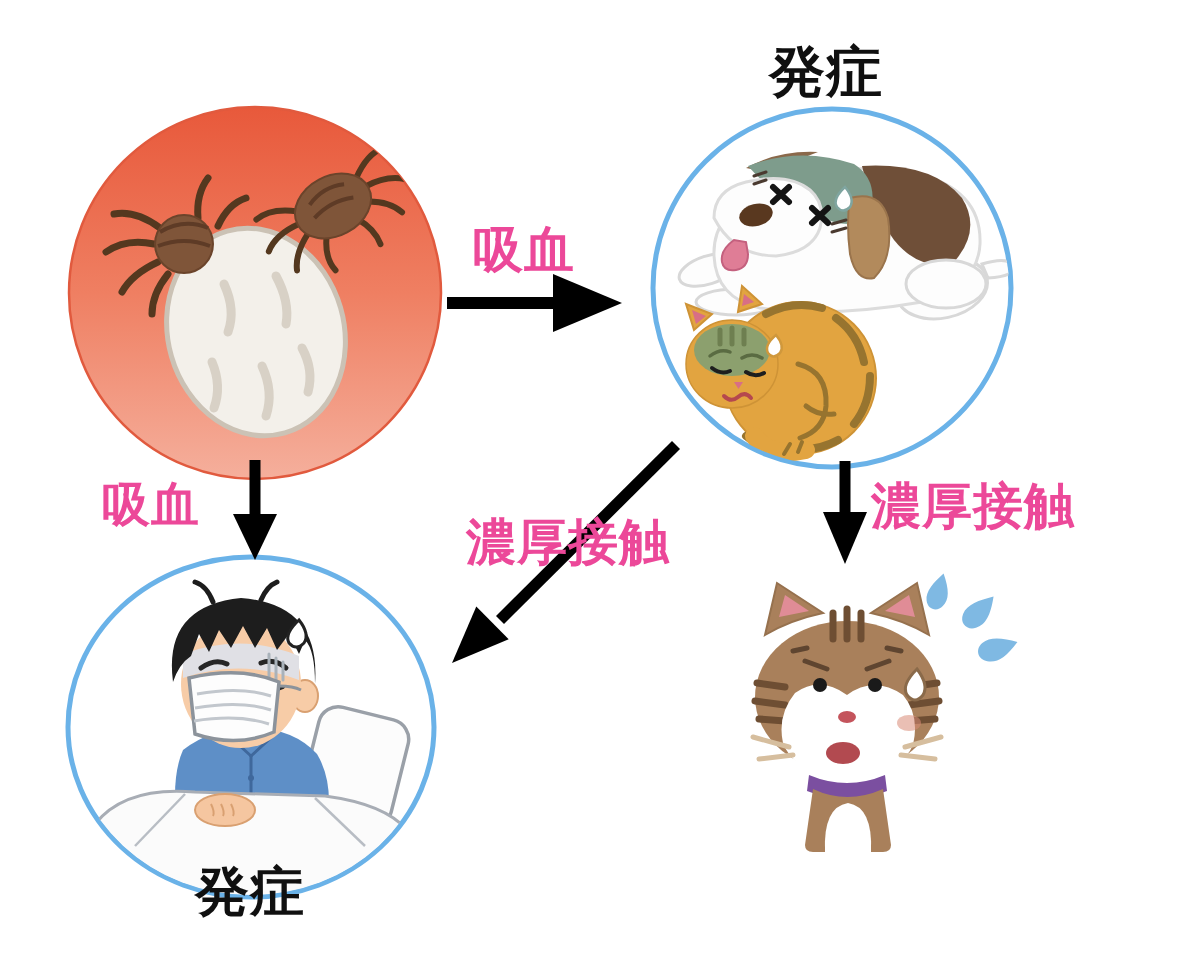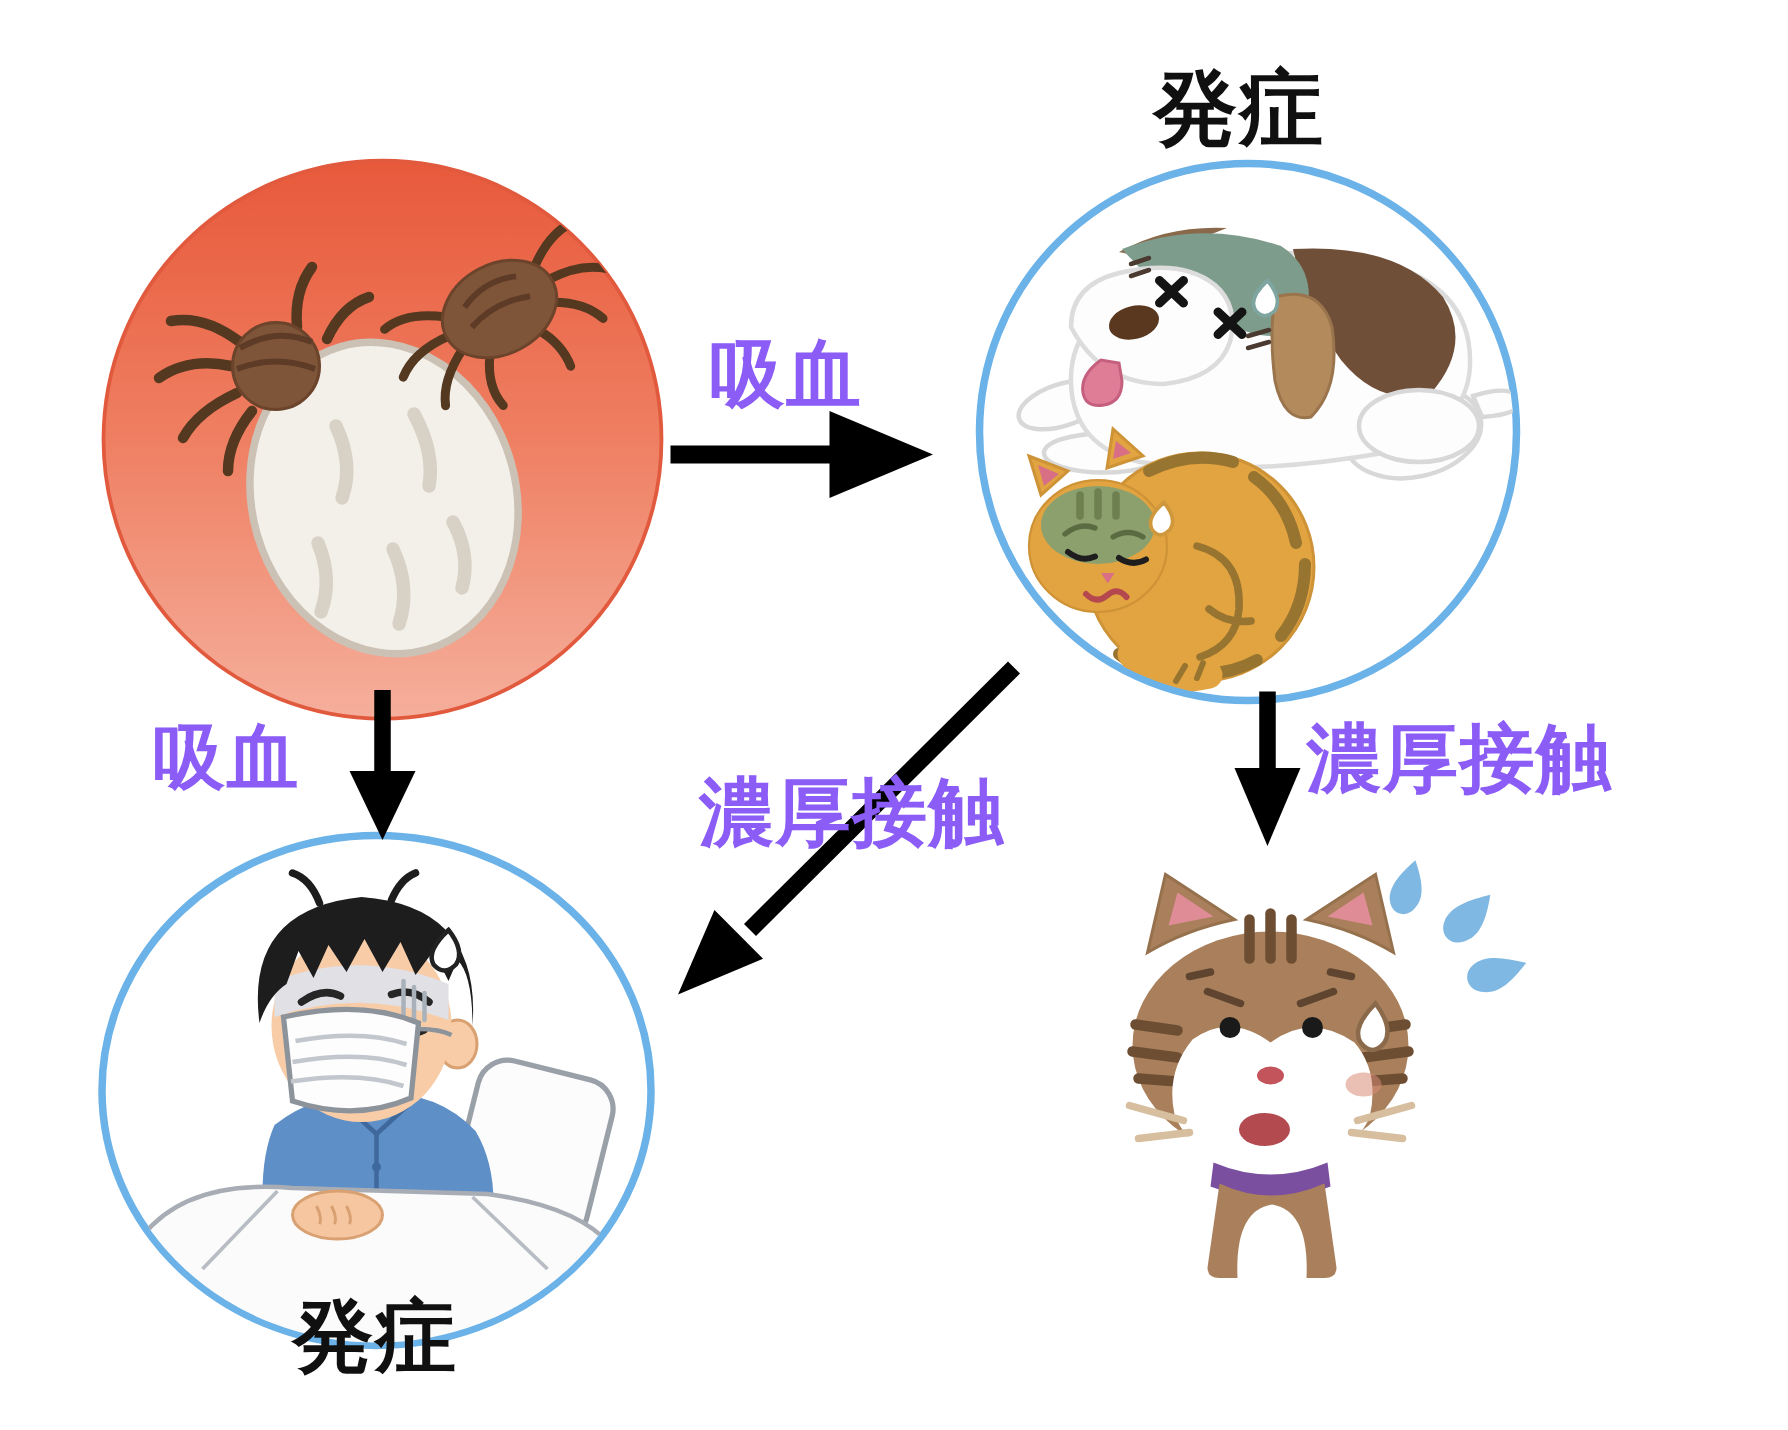--- a/index.html
+++ b/index.html
@@ -6,21 +6,21 @@
   .stage{
     position:relative;width:1140px;height:953px;background:#ffffff;
     font-family:"DejaVu Sans","Liberation Sans",sans-serif;overflow:hidden;
   }
   .node{position:absolute;}
   .node svg{display:block;width:100%;height:100%;}
   .lbl{
     position:absolute;transform:translate(-50%,-50%);
     font-weight:800;white-space:nowrap;z-index:6;letter-spacing:1px;
   }
-  .lbl.red{color:#8b5cf6;}
+  .lbl.red{color:#ec4899;}
   .lbl.black{color:#101010;}
   .arrows{position:absolute;left:0;top:0;z-index:4;pointer-events:none;}
 </style>
 </head>
 <body>
 
 <div class="stage">
 
   <div class="node" style="left:66px;top:104px;width:378px;height:378px;">
     <svg viewBox="0 0 378 378">

